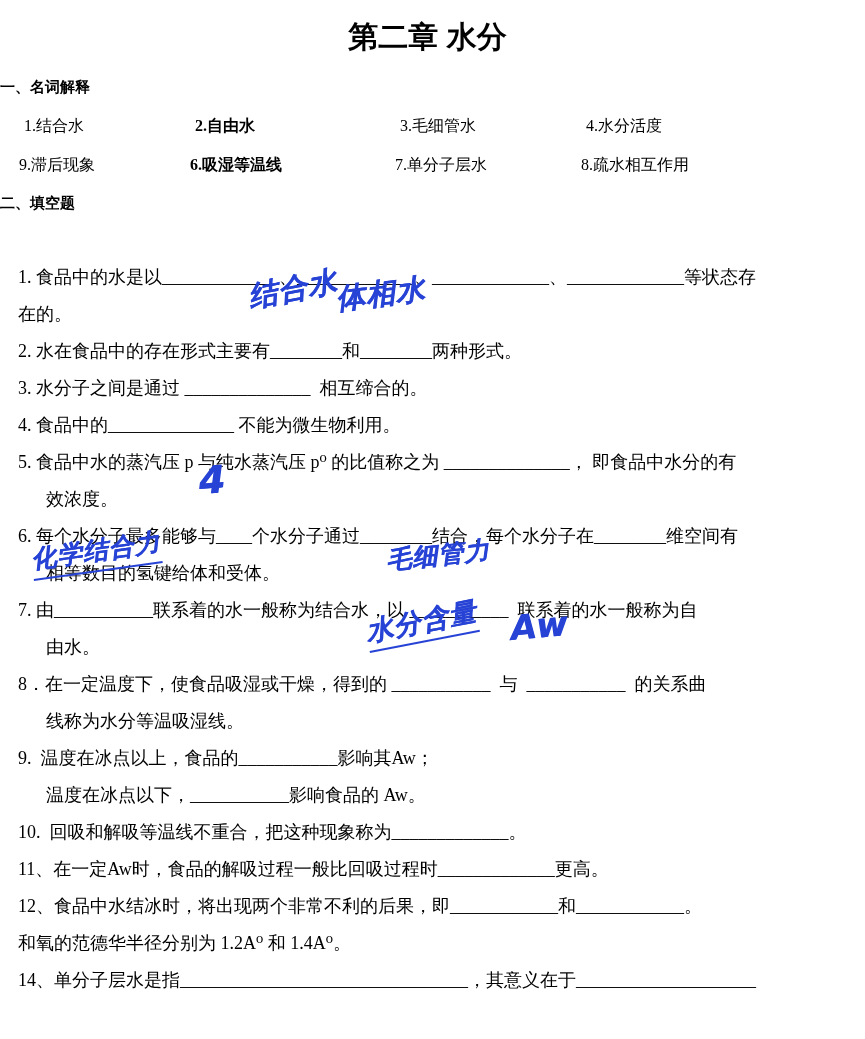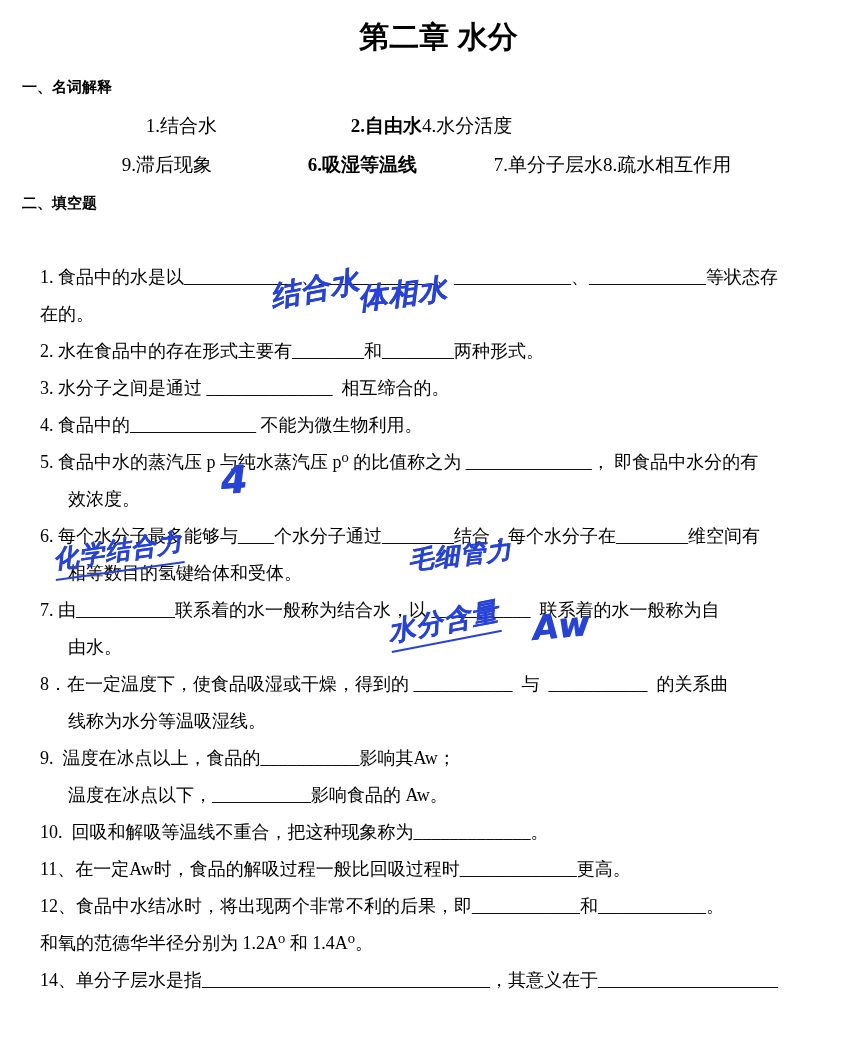--- a/index.html
+++ b/index.html
@@ -3,33 +3,33 @@
 <meta charset="utf-8">
 <style>
   :root { --ink:#2743d6; }
   * { box-sizing: border-box; }
   html,body { margin:0; padding:0; }
   body {
     width:865px; height:1039px; background:#ffffff; color:#000000;
     font-family:"Liberation Serif","DejaVu Serif",serif;
     font-size:18px; overflow:hidden;
   }
-  .page { padding:10px 10px 0 22px; }
+  .page { padding:10px 10px 0 0; }
   .title {
     margin:0; text-align:center;
     font-family:"Liberation Sans","DejaVu Sans",sans-serif;
     font-weight:bold; font-size:30px; height:58px; line-height:54px;
     white-space:pre;
   }
   .sec-heading {
     font-family:"Liberation Sans","DejaVu Sans",sans-serif;
     font-weight:bold; font-size:15px; height:38px; line-height:38px;
     white-space:pre;
   }
-  .terms-row { display:flex; height:39px; line-height:39px; font-size:19px; padding-left:24px; white-space:pre;text-align:right; }
+  .terms-row { display:flex; height:39px; line-height:39px; font-size:16px; padding-left:24px; white-space:pre; }
   .terms-row.row2 { padding-left:19px; }
   .terms-row .c1 { width:171px; }
   .terms-row .c2 { width:205px;font-weight:bold; }
   .terms-row .c3 { width:186px; }
   .line { position:relative; height:37px; line-height:37px; white-space:pre; }
   .line.indent { padding-left:28px; }
   .hw {
     position:absolute; color:var(--ink);
     font-family:"DejaVu Sans",sans-serif;
     font-style:italic; font-weight:bold; letter-spacing:1px;
@@ -44,20 +44,21 @@
 
 <div class="page">
 
   <h1 class="title">第二章 水分</h1>
 
   <div class="sec-heading">一、名词解释</div>
 
   <div class="terms-row">
     <span class="c1">1.结合水</span>
     <span class="c2">2.自由水</span>
+    <span class="c3">3.毛细管水</span>
     <span class="c4">4.水分活度</span>
   </div>
   <div class="terms-row row2">
     <span class="c1">9.滞后现象</span>
     <span class="c2">6.吸湿等温线</span>
     <span class="c3">7.单分子层水</span>
     <span class="c4">8.疏水相互作用</span>
   </div>
 
   <div class="sec-heading">二、填空题</div>

